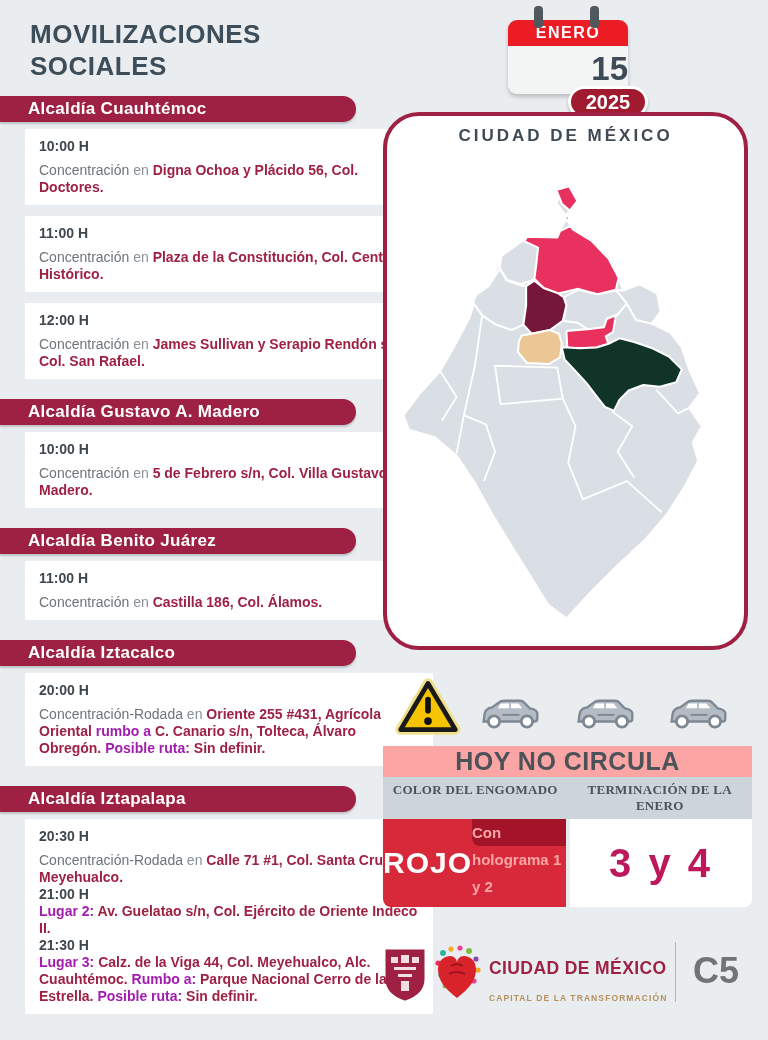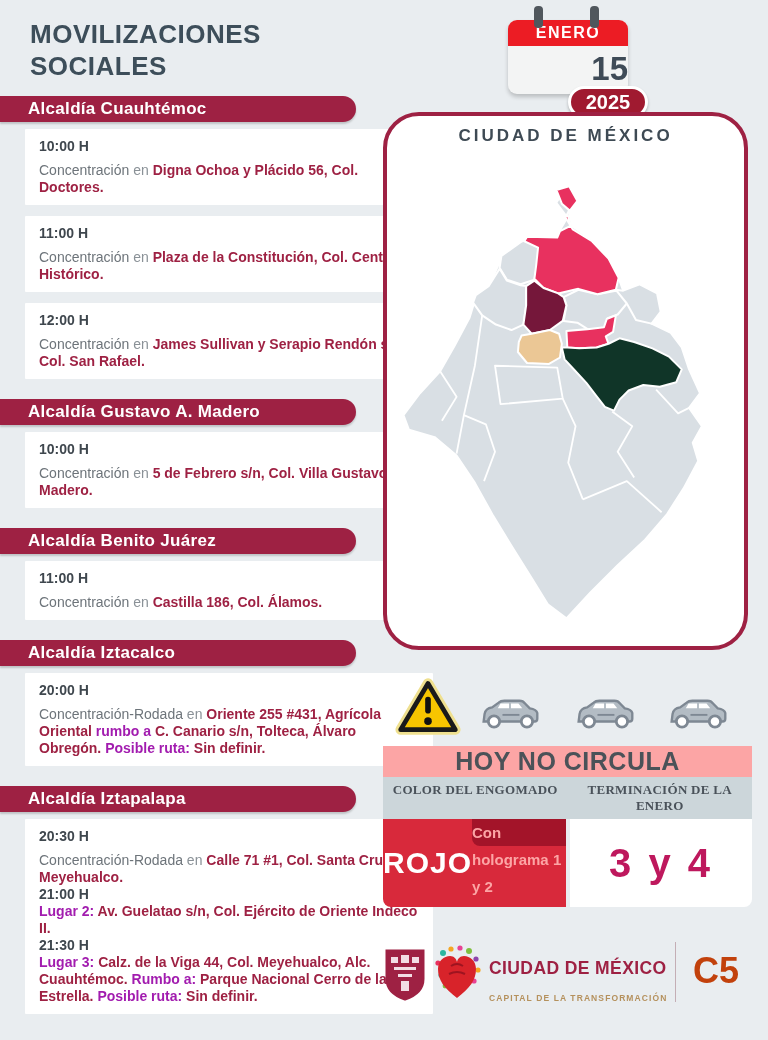--- a/index.html
+++ b/index.html
@@ -65,21 +65,21 @@
                justify-content:center; font-size:40px; font-weight:bold; color:#be185d; letter-spacing:3px; }
 
   
   .brand { position:absolute; left:383px; top:936px; width:369px; height:84px; }
   .brand-shield { position:absolute; left:2px; top:12px; }
   .brand-heart { position:absolute; left:50px; top:6px; }
   .brand-text { position:absolute; left:106px; top:22px; }
   .brand-city { font-size:17.5px; font-weight:800; color:#9e2143; letter-spacing:.4px; }
   .brand-tag { font-size:8.5px; font-weight:bold; color:#b5915d; letter-spacing:1.1px; margin-top:14px; }
   .brand-divider { position:absolute; left:292px; top:6px; width:1px; height:60px; background:#c4aeb5; }
-  .brand-c5 { position:absolute; left:310px; top:14px; font-size:36px; font-weight:600; color:#c2410c; }
+  .brand-c5 { position:absolute; left:310px; top:14px; font-size:36px; font-weight:600; color:#737373; }
 </style>
 </head>
 <body>
 
 <div class="page">
 
   <div class="left-col">
     <div class="page-title">MOVILIZACIONES SOCIALES</div>
     <div id="sections-root">
         <div class="pill first">Alcaldía Cuauhtémoc</div>

